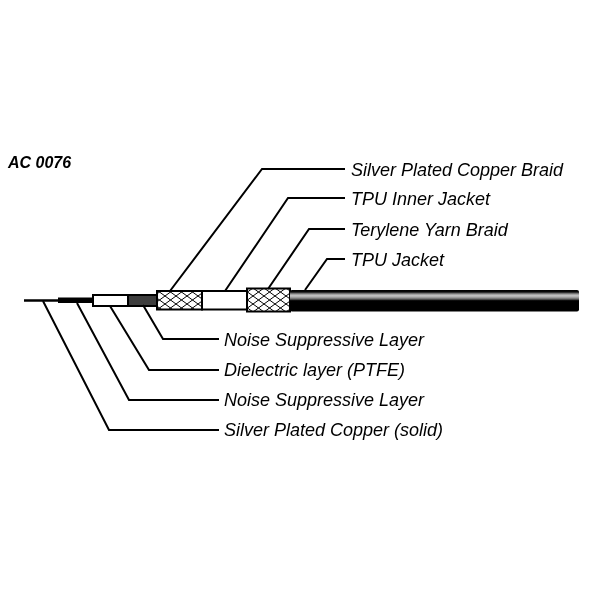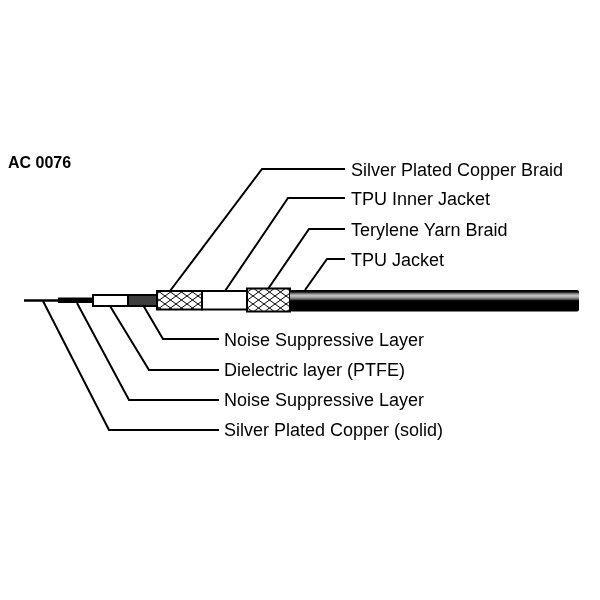--- a/index.html
+++ b/index.html
@@ -6,20 +6,21 @@
     margin: 0;
     padding: 0;
     background: #ffffff;
   }
   #stage {
     position: relative;
     width: 600px;
     height: 600px;
     background: #ffffff;
     overflow: hidden;
+    font-style: italic;
   }
   svg {
     display: block;
   }
   .callout-text {
     font-family: "Liberation Sans", sans-serif;
     font-size: 18px;
     fill: #000000;
   }
   .part-number-text {

